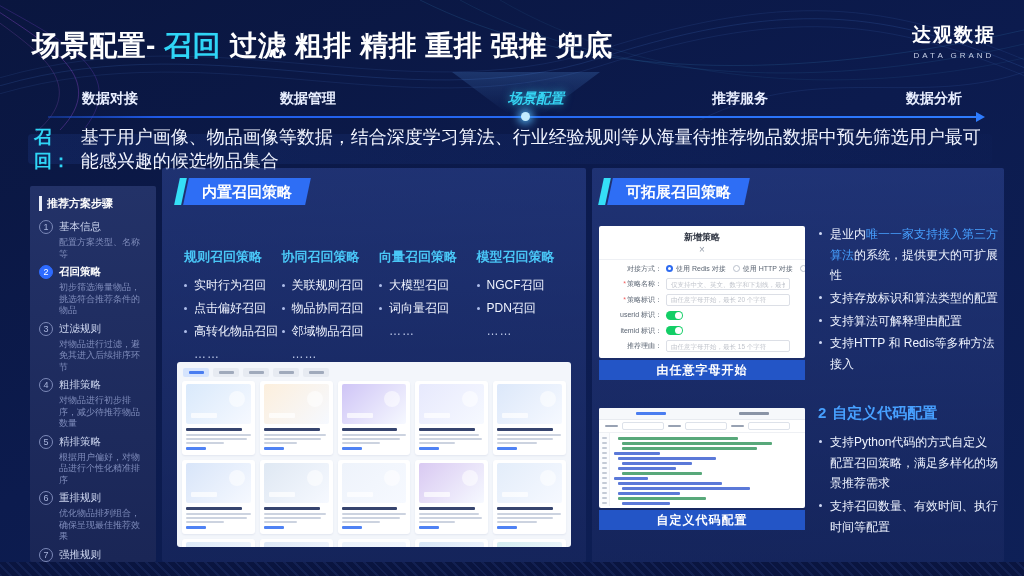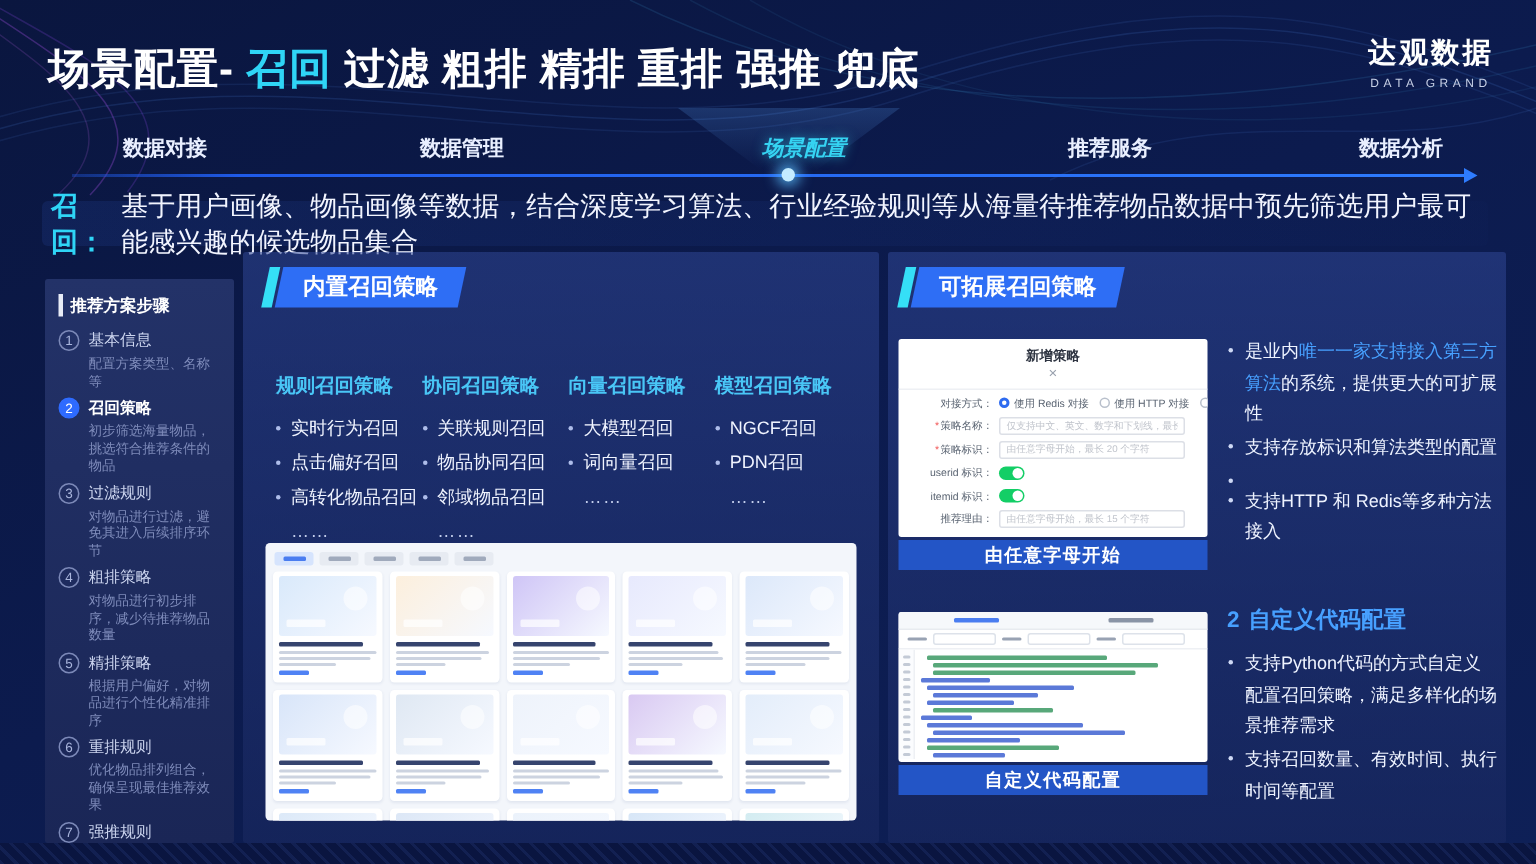--- a/index.html
+++ b/index.html
@@ -541,20 +541,21 @@
           <div class="xli">
             <span class="xdot"></span>
             <span><span>是业内</span><span class="xhl">唯一一家支持接入第三方算法</span><span>的系统，提供更大的可扩展性</span></span>
           </div>
           <div class="xli">
             <span class="xdot"></span>
             <span><span>支持存放标识和算法类型的配置</span></span>
           </div>
           <div class="xli">
             <span class="xdot"></span>
+            <span><span>支持算法可解释理由配置</span></span>
           </div>
           <div class="xli">
             <span class="xdot"></span>
             <span><span>支持HTTP 和 Redis等多种方法接入</span></span>
           </div>
         </div>
         <div class="xblock" style="top: 236px;">
           <div class="xh"><span class="xnum">2</span><span>自定义代码配置</span></div>
           <div class="xli">
             <span class="xdot"></span>

